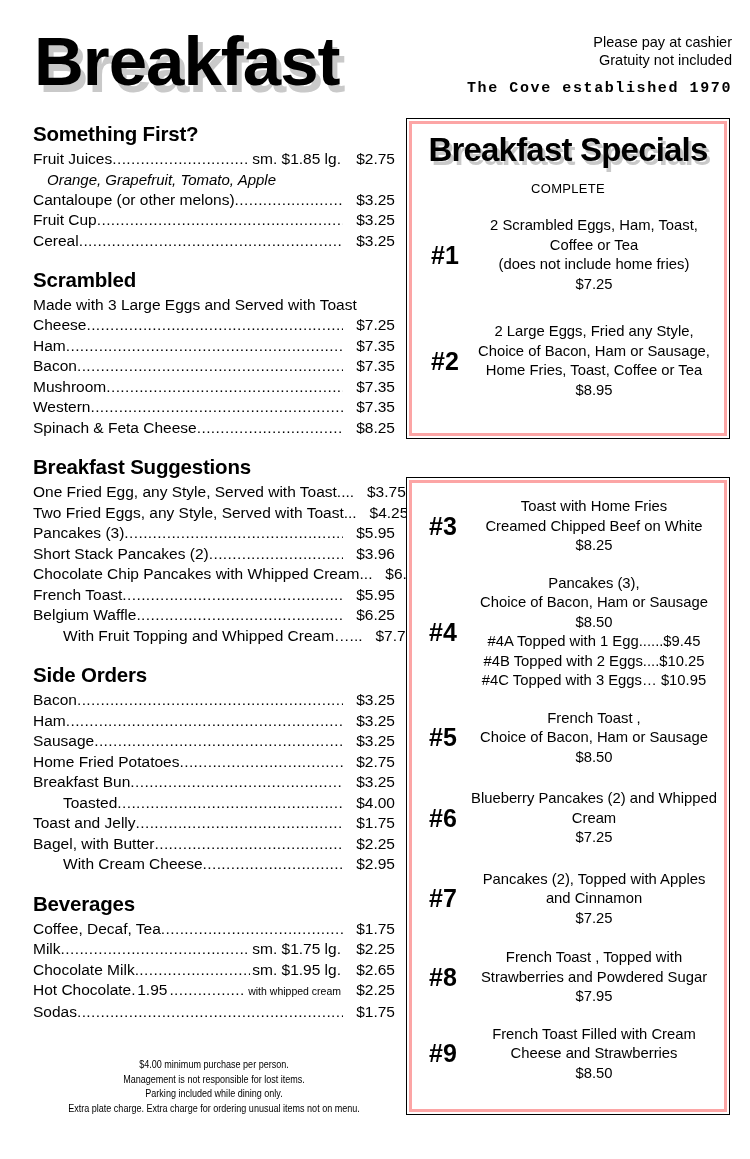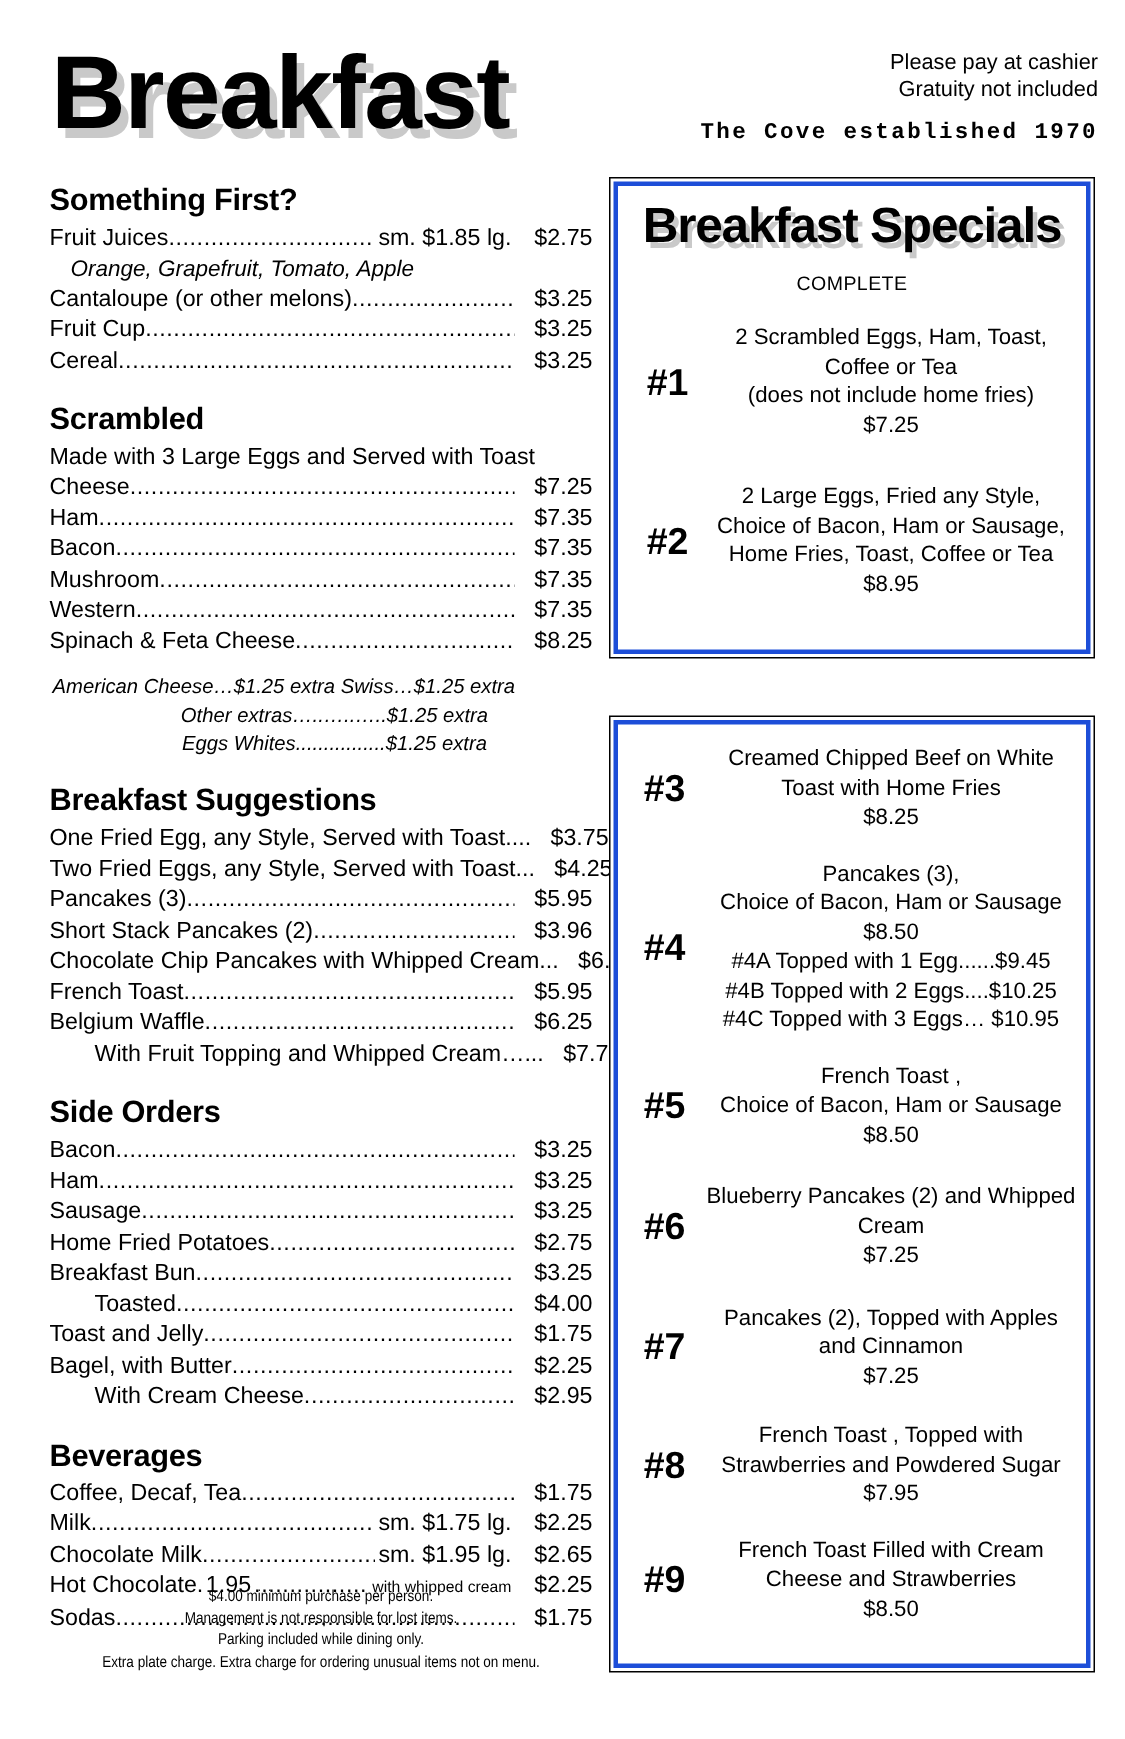--- a/index.html
+++ b/index.html
@@ -78,21 +78,21 @@
   }
 
   
   .box {
     position: absolute;
     border: 1px solid #000;
     padding: 2px;
     background: #fff;
   }
   .box-inner {
-    border: 3px solid #1d4ed8;
+    border: 3px solid #fca5a5;
     width: 100%; height: 100%;
     background: #fff;
     position: relative;
     overflow: hidden;
   }
   #specials-box { left: 406px; top: 118px; width: 324px; height: 321px; }
   #highlights-box { left: 406px; top: 477px; width: 324px; height: 638px; }
 
   .box-title {
     text-align: center;
@@ -199,25 +199,20 @@
       <div class="row">
         <span class="nm">Western</span>
         <span class="dots">........................................................................................................................................................................................................</span>
         <span class="pr">$7.35</span>
       </div>
       <div class="row">
         <span class="nm">Spinach &amp; Feta Cheese</span>
         <span class="dots">........................................................................................................................................................................................................</span>
         <span class="pr">$8.25</span>
       </div>
-      <div class="extras">
-        <div class="l1">American Cheese…$1.25 extra    Swiss…$1.25 extra</div>
-        <div class="l2">Other extras…..…..…..$1.25 extra</div>
-        <div class="l3">Eggs Whites................$1.25 extra</div>
-      </div>
       <div class="gap"></div>
       <div class="sec-title">Breakfast Suggestions</div>
       <div class="row">
         <span class="nm">One Fried Egg, any Style, Served with Toast...</span>
         <span class="dots">........................................................................................................................................................................................................</span>
         <span class="pr">$3.75</span>
       </div>
       <div class="row">
         <span class="nm">Two Fried Eggs, any Style, Served with Toast..</span>
         <span class="dots">........................................................................................................................................................................................................</span>
@@ -367,22 +362,22 @@
         </div>
     </div>
   </div>
 
   <div class="box" id="highlights-box">
     <div class="box-inner">
       <div id="highlights-list">
           <div class="hl-item" style="margin-top: 14px;">
             <div class="num">#3</div>
             <div class="body">
+              <div>Toast with Home Fries</div>
               <div>Creamed Chipped Beef on White</div>
-              <div>Toast with Home Fries</div>
               <div>$8.25</div>
             </div>
           </div>
           <div class="hl-item" style="margin-top: 18px;">
             <div class="num">#4</div>
             <div class="body">
               <div>Pancakes (3),</div>
               <div>Choice of Bacon, Ham or Sausage</div>
               <div>$8.50</div>
               <div>#4A Topped with 1 Egg......$9.45</div>

